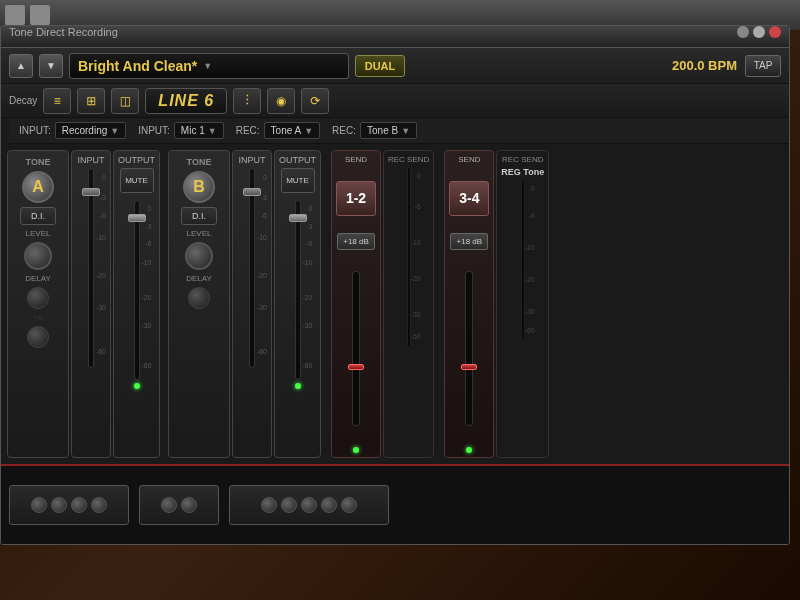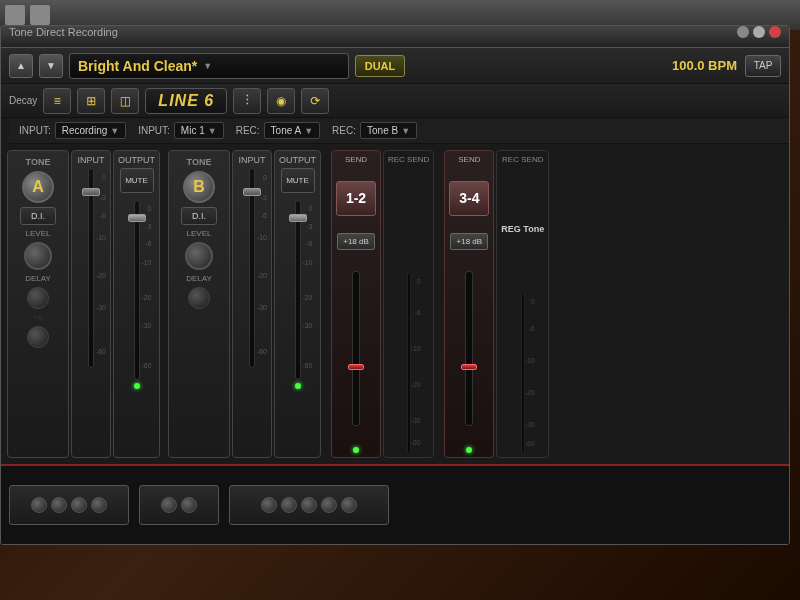--- a/index.html
+++ b/index.html
@@ -407,21 +407,20 @@
     .rec-send-channel {
       background: #1a1a1a;
       border: 1px solid #333;
       border-radius: 4px;
       padding: 4px;
       display: flex;
       flex-direction: column;
       align-items: center;
       gap: 3px;
       min-width: 38px;
-      justify-content: space-between;
     }
 
     .rec-send-label {
       color: #888;
       font-size: 8px;
       text-align: center;
     }
 
     
     .bottom-area {
@@ -501,21 +500,21 @@
 
     <div class="preset-bar">
       <div class="preset-nav-btn">▲</div>
       <div class="preset-nav-btn">▼</div>
       <div class="preset-dropdown">
         <span>Bright And Clean*</span>
         <span class="dropdown-arrow" style="margin-left:6px;">▼</span>
       </div>
       <div class="dual-btn">DUAL</div>
       <div style="margin-left:auto;display:flex;align-items:center;gap:8px;">
-        <span style="color:#e8c84a;font-size:13px;font-weight:bold;">100.0 BPM</span>
+        <span style="color:#e8c84a;font-size:13px;font-weight:bold;">200.0 BPM</span>
         <div class="tap-btn">TAP</div>
       </div>
     </div>
 
     <div class="line6-bar">
       <span class="decay-label">Decay</span>
       <div class="icon-btn">≡</div>
       <div class="icon-btn">⊞</div>
       <div class="icon-btn">◫</div>
       <div class="line6-logo">LINE 6</div>

